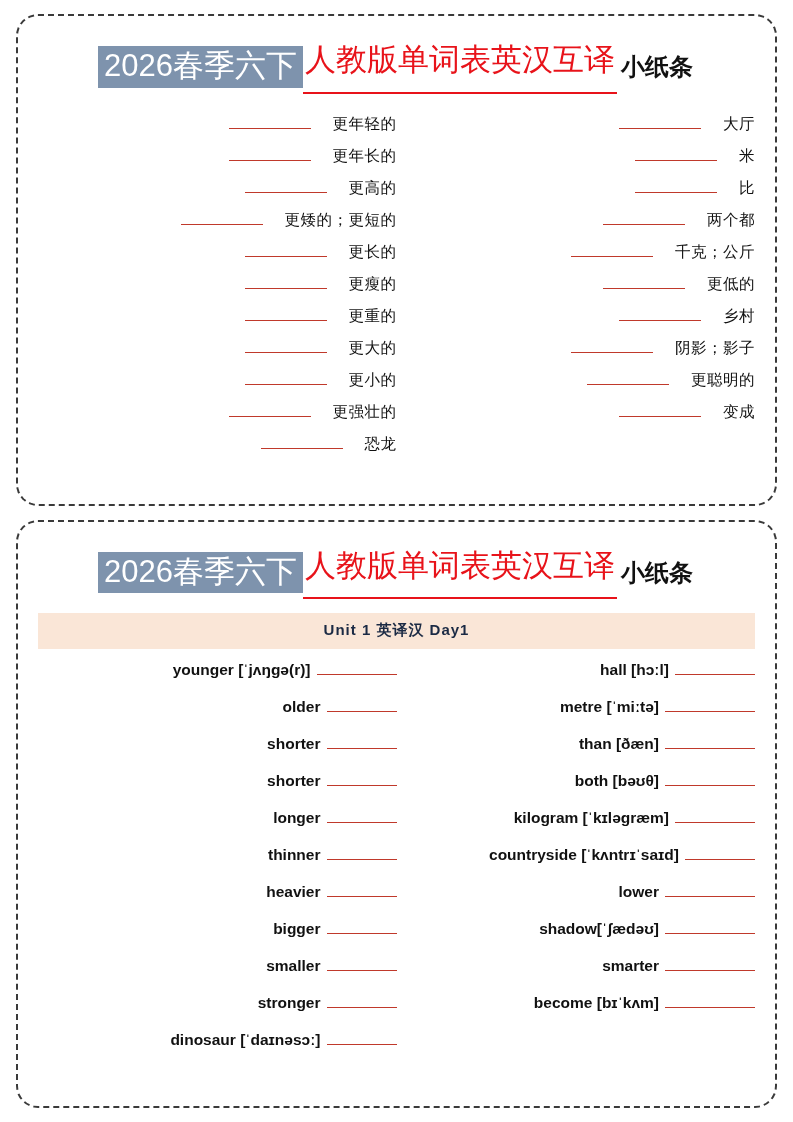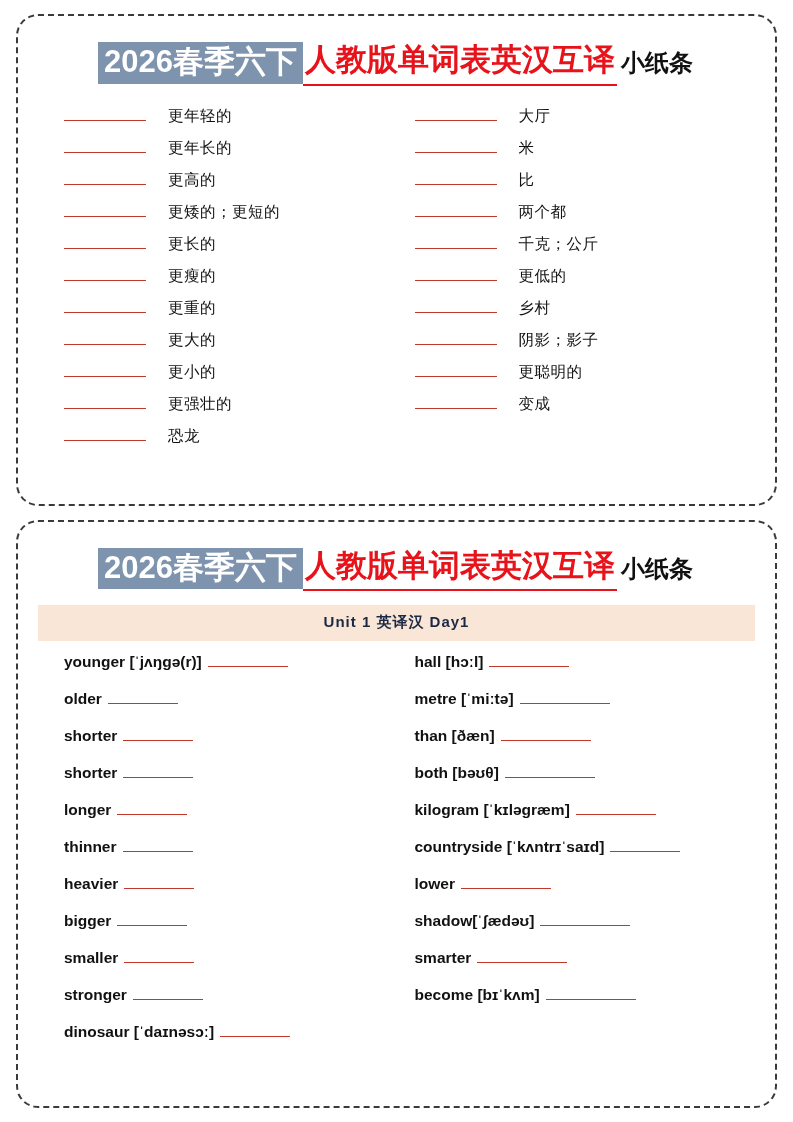--- a/index.html
+++ b/index.html
@@ -37,31 +37,31 @@
     display: flex;
     align-items: center;
     justify-content: center;
     margin: 10px 0 14px 0;
     white-space: nowrap;
   }
   .title-blue {
     background: #7e93ad;
     color: #ffffff;
     font-size: 31px;
-    font-weight: bold;
+    font-weight: normal;
     padding: 2px 6px 4px 6px;
     letter-spacing: 0px;
     line-height: 1.15;
   }
   .title-red {
     color: #e8131a;
     font-size: 31px;
-    font-weight: bold;
+    font-weight: normal;
     border-bottom: 2px solid #e8131a;
-    padding: 2px 2px 6px 2px;
+    padding: 2px 2px 14px 2px;
     line-height: 1.15;
   }
   .title-black {
     color: #111;
     font-size: 24px;
     font-weight: bold;
     padding: 2px 2px 2px 4px;
     line-height: 1.15;
   }
   .unit-bar {
@@ -78,20 +78,21 @@
     display: flex;
     flex-direction: row;
     flex: 1 1 auto;
     padding-top: 6px;
   }
   .col {
     width: 50%;
     box-sizing: border-box;
     display: flex;
     flex-direction: column;
+    align-items: flex-end;
   }
   .col.left { padding-left: 26px; }
   .col.right { padding-left: 18px; }
 
   
   .row-cn {
     display: flex;
     align-items: baseline;
     height: 32px;
     font-size: 15.5px;

